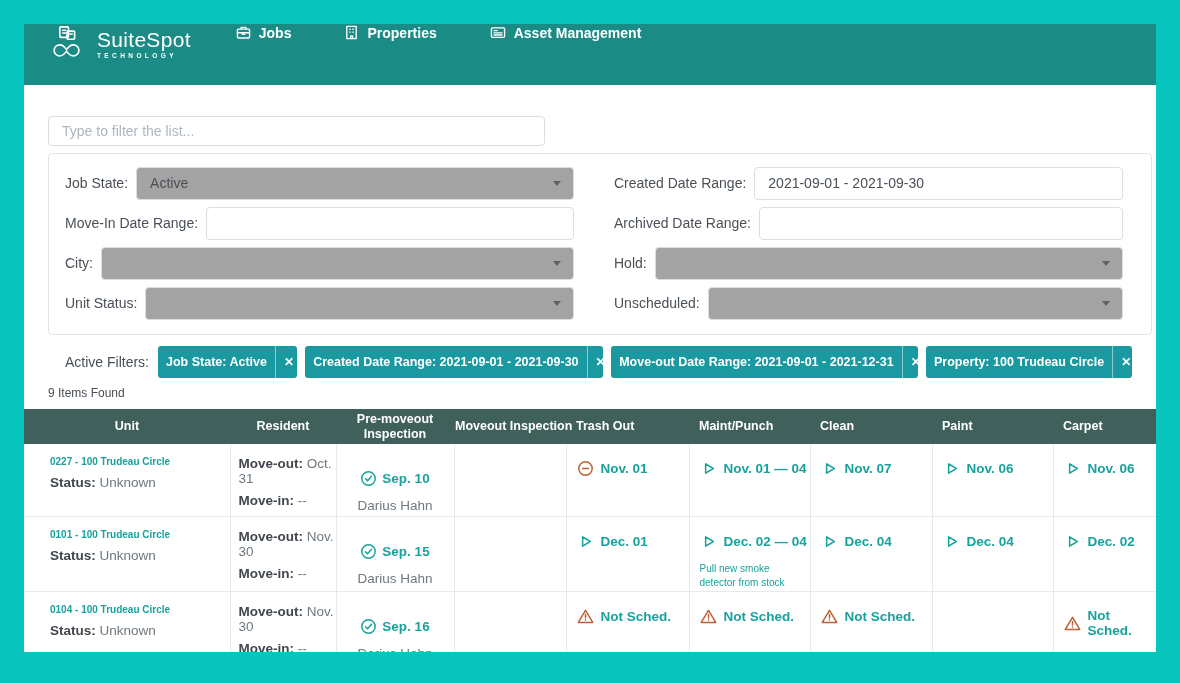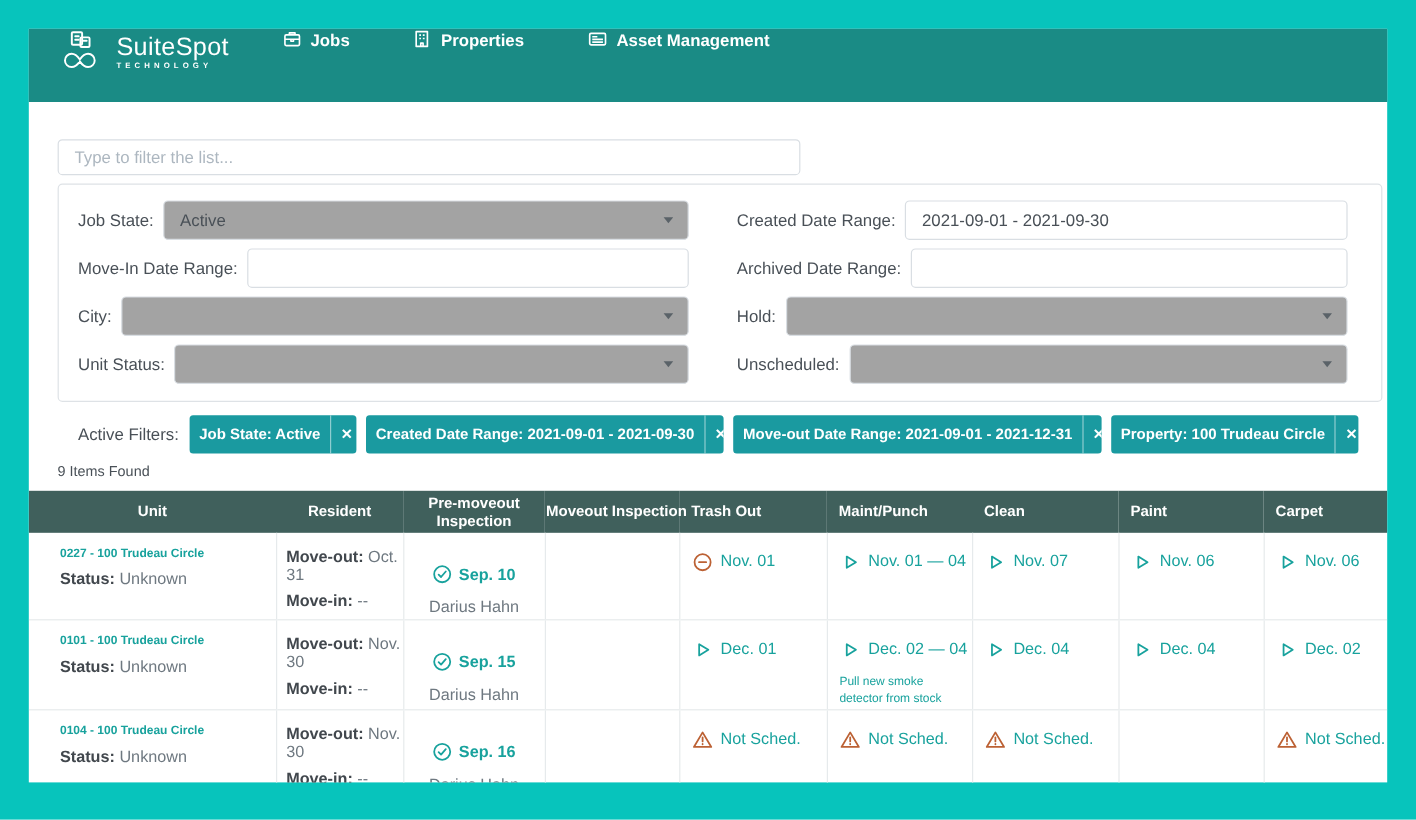--- a/index.html
+++ b/index.html
@@ -18,21 +18,21 @@
   .logo-text{display:flex;flex-direction:column;color:#fff;line-height:1}
   .logo-name{font-size:21px;font-weight:500;letter-spacing:.3px}
   .logo-sub{font-size:6.5px;letter-spacing:3.4px;margin-top:3px;font-weight:700}
   .nav-items{display:flex;gap:52px}
   .nav-item{display:flex;align-items:center;gap:7px;color:#fff;font-size:14px;font-weight:600;cursor:pointer}
   .nav-item svg,.logo svg{display:block}
 
   
   .content{flex:1;overflow:hidden}
   .search-row{padding:31px 24px 0 24px}
-  .search-input{width:619px;height:30px;border:1px solid var(--border);border-radius:4px;padding:0 13px;font-size:14px;color:var(--text);outline:none;font-family:inherit}
+  .search-input{width:497px;height:30px;border:1px solid var(--border);border-radius:4px;padding:0 13px;font-size:14px;color:var(--text);outline:none;font-family:inherit}
   .search-input::placeholder{color:#ADB7C0}
 
   .filter-panel{margin:7px 4px 0 24px;border:1px solid #DEE2E6;border-radius:4px;padding:12px 28px 14px 16px;
     display:grid;grid-template-columns:1fr 1fr;column-gap:40px;row-gap:6px}
   .f-row{display:flex;align-items:center;height:34px}
   .f-label{font-size:14px;color:var(--text);margin-right:8px;white-space:nowrap}
   .f-field{flex:1;height:33px;border:1px solid var(--border);border-radius:4px;display:flex;align-items:center;
     padding:0 26px 0 13px;font-size:14px;color:var(--text);position:relative;background:#a3a3a3;cursor:pointer}
   .f-input{flex:1;height:33px;border:1px solid var(--border);border-radius:4px;padding:0 13px;font-size:14px;color:var(--text);outline:none;font-family:inherit;min-width:0}
   .caret{position:absolute;right:12px;top:50%;margin-top:-2px;width:0;height:0;
@@ -57,21 +57,21 @@
   td.unit{padding-left:26px}
   .unit-link{color:var(--link);font-size:10px;font-weight:600;cursor:pointer;margin-bottom:8px}
   .b{font-weight:700;color:var(--dark)}
   .muted{color:var(--muted)}
   td.resident{padding-left:8px}
   .res-line{margin-bottom:7px;color:var(--muted)}
   td.pre{text-align:center;padding-top:26px}
   .pre-date{display:inline-flex;align-items:center;gap:5px;color:var(--link);font-weight:600}
   .pre-by{color:var(--muted);margin-top:8px}
   td.stat{padding-left:10px;padding-top:16px}
-  .stat-line{display:flex;align-items:flex-start;gap:7px;color:var(--link);font-weight:400;cursor:pointer}
+  .stat-line{display:flex;align-items:center;gap:7px;color:var(--link);font-weight:700;cursor:pointer}
   .stat-note{color:var(--link);font-size:10px;line-height:1.4;margin-top:12px;max-width:100px}
   .ico{display:inline-flex;flex-shrink:0}
 </style>
 </head>
 <body>
 
 <div class="window">
 
   <header class="navbar">
     <div class="logo">

